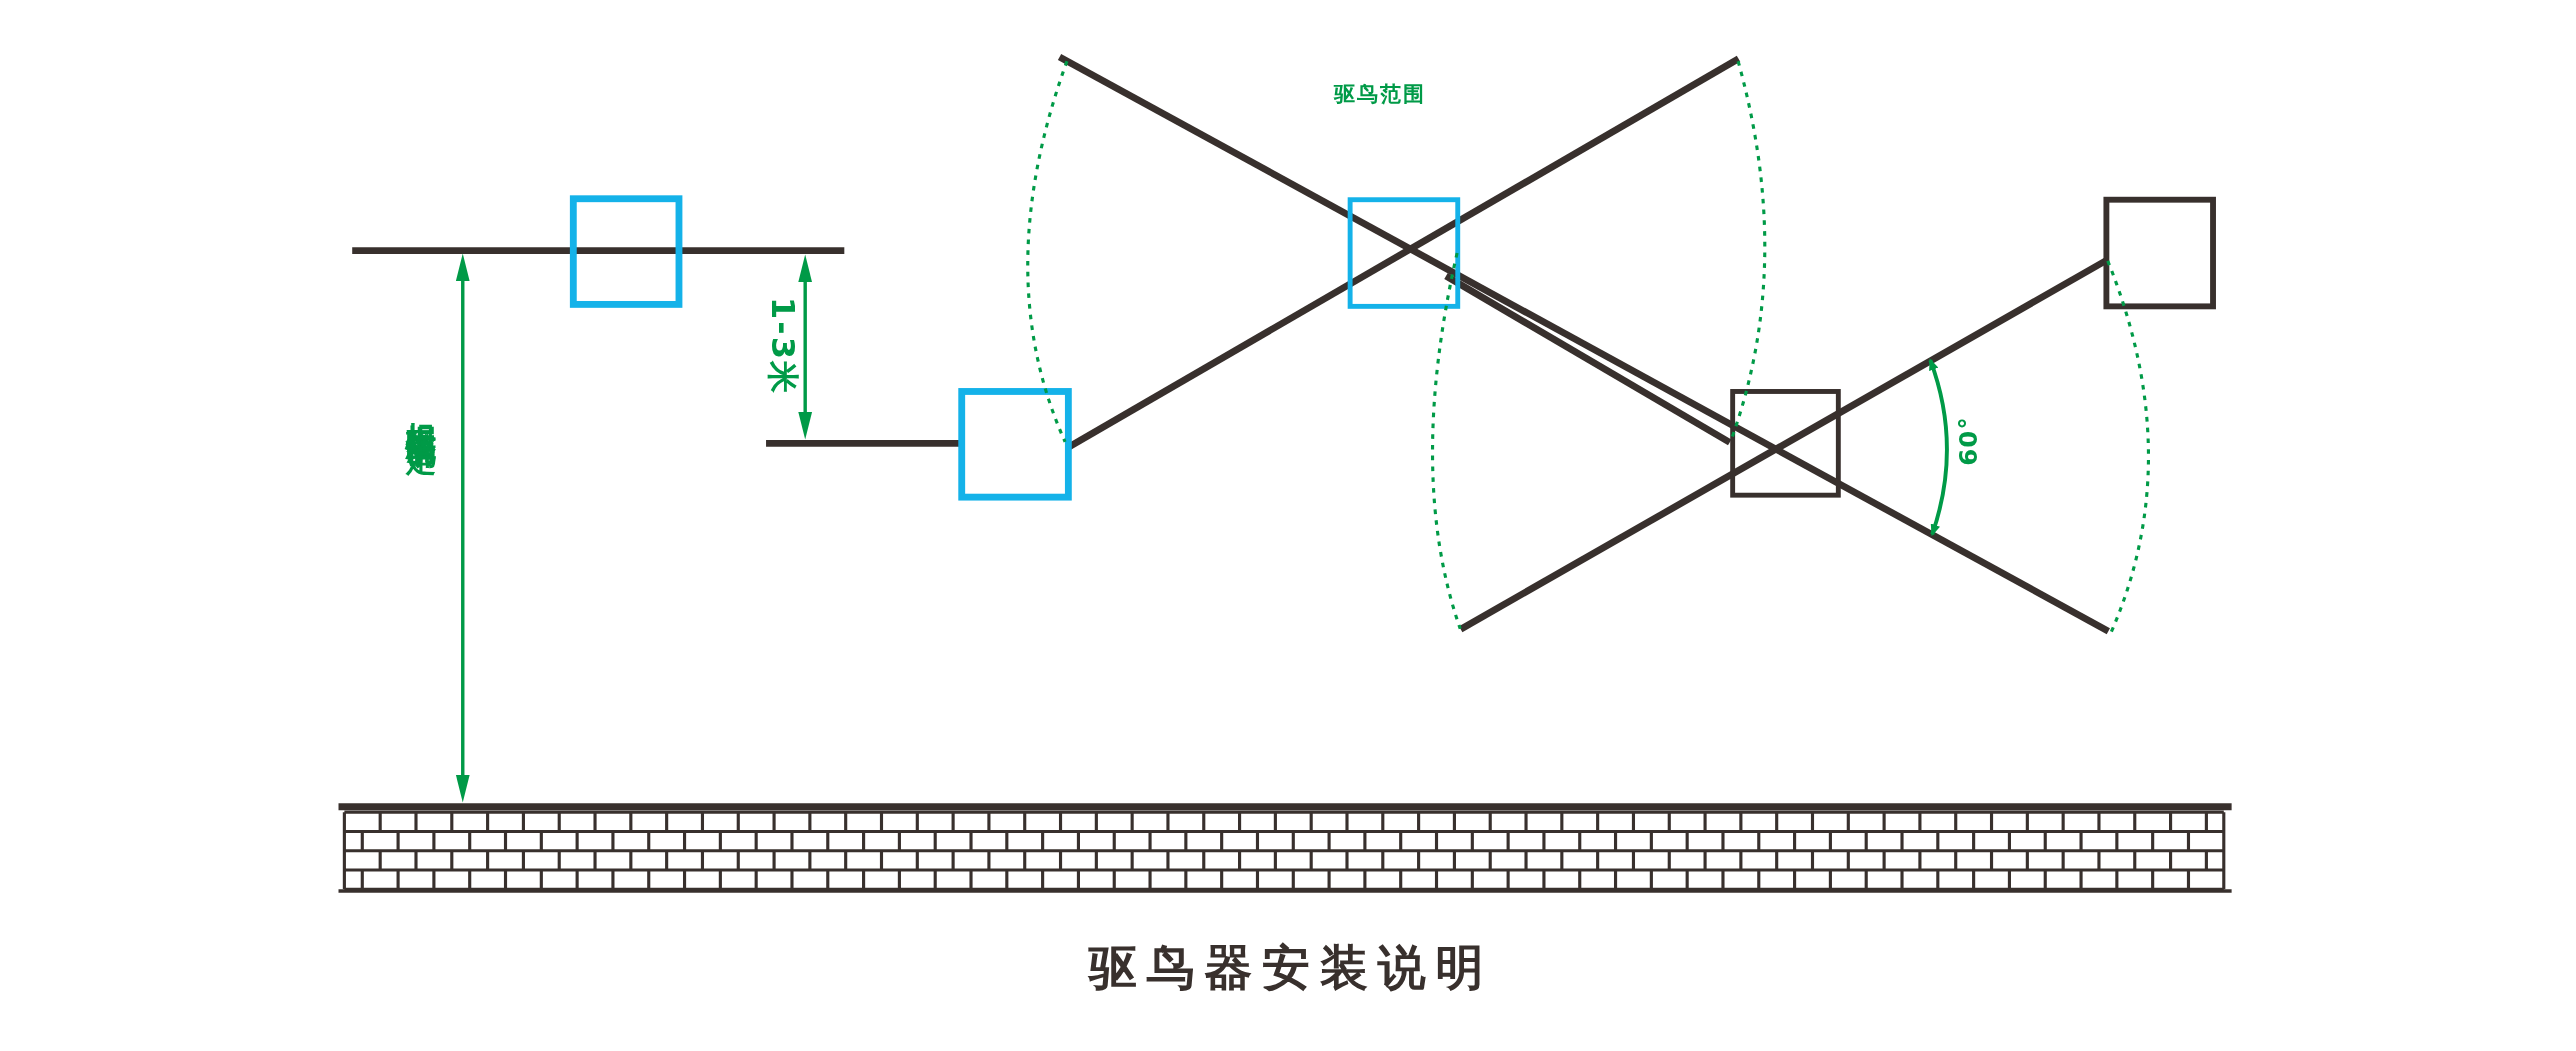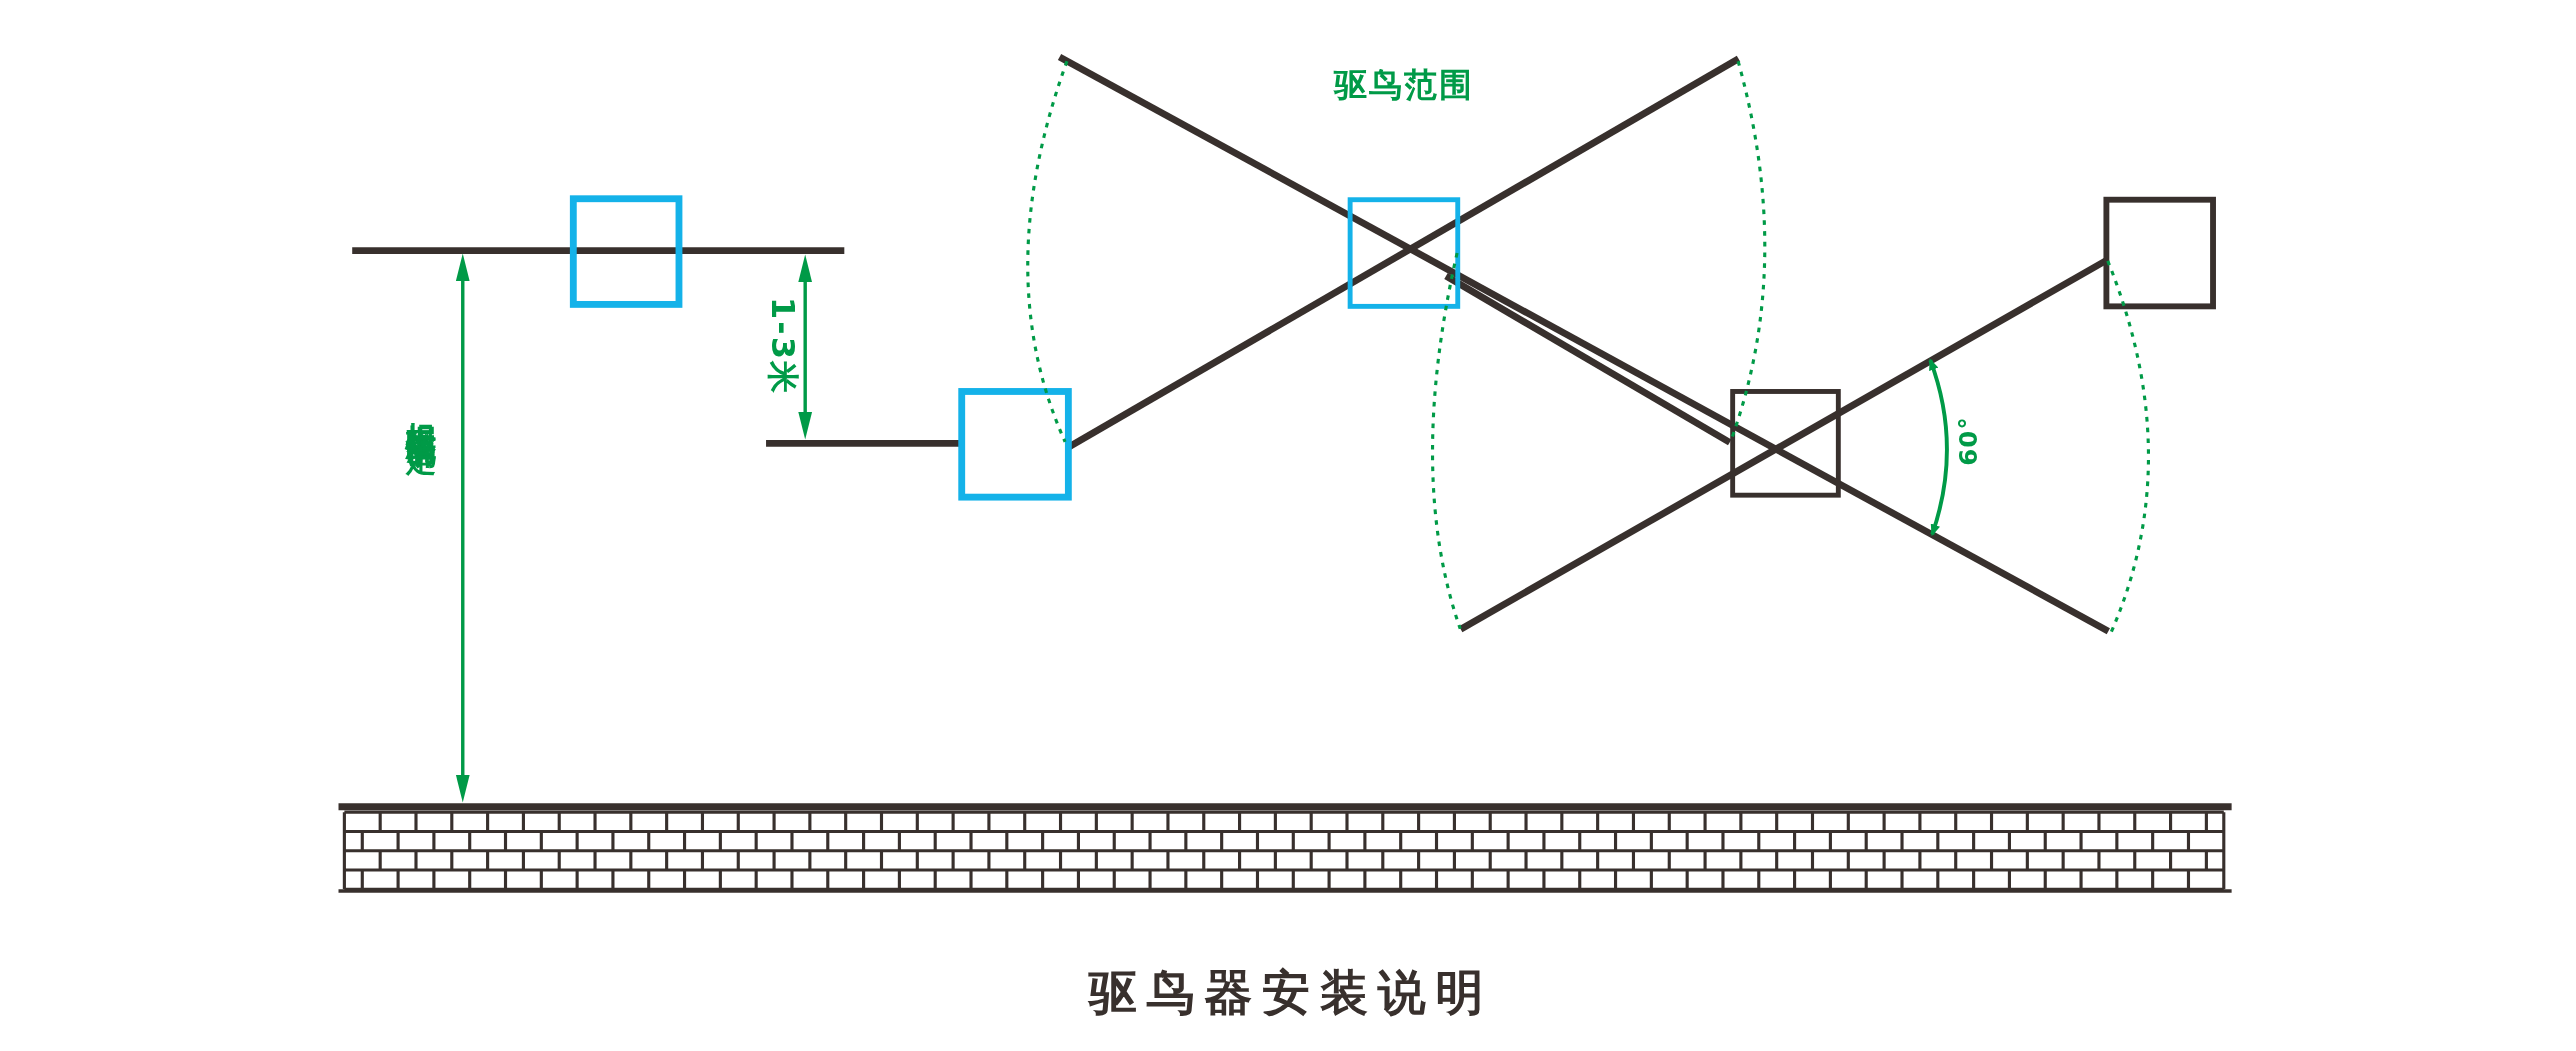--- a/index.html
+++ b/index.html
@@ -25,42 +25,42 @@
   .dotted{stroke-dasharray:1.5 9.5;stroke-linecap:square;}
 
   .label{
     position:absolute;
     color:var(--annotation);
     font-weight:700;
     white-space:nowrap;
     user-select:none;
   }
   .label-range{
-    left:1334px;top:63px;
-    font-size:33px;letter-spacing:2px;
+    left:1334px;top:80px;
+    font-size:21px;letter-spacing:2px;
   }
   .label-height{
     left:400px;top:398px;
     writing-mode:vertical-rl;
     text-orientation:upright;
     font-size:30px;letter-spacing:2.9px;
   }
   .label-spacing{
     left:782px;top:346px;
     font-size:32px;letter-spacing:2px;
     transform:translate(-50%,-50%) rotate(90deg);
   }
   .label-angle{
     left:1968px;top:441px;
     font-size:24.5px;letter-spacing:1px;
     transform:translate(-50%,-50%) rotate(-90deg);
   }
   .title{
     position:absolute;
-    left:1291px;top:961px;
+    left:1291px;top:936px;
     transform:translateX(-50%);
     color:var(--ink);
     font-size:48px;font-weight:700;letter-spacing:9.8px;
     white-space:nowrap;
   }
 </style>
 </head>
 <body>
 
 <div id="stage">

